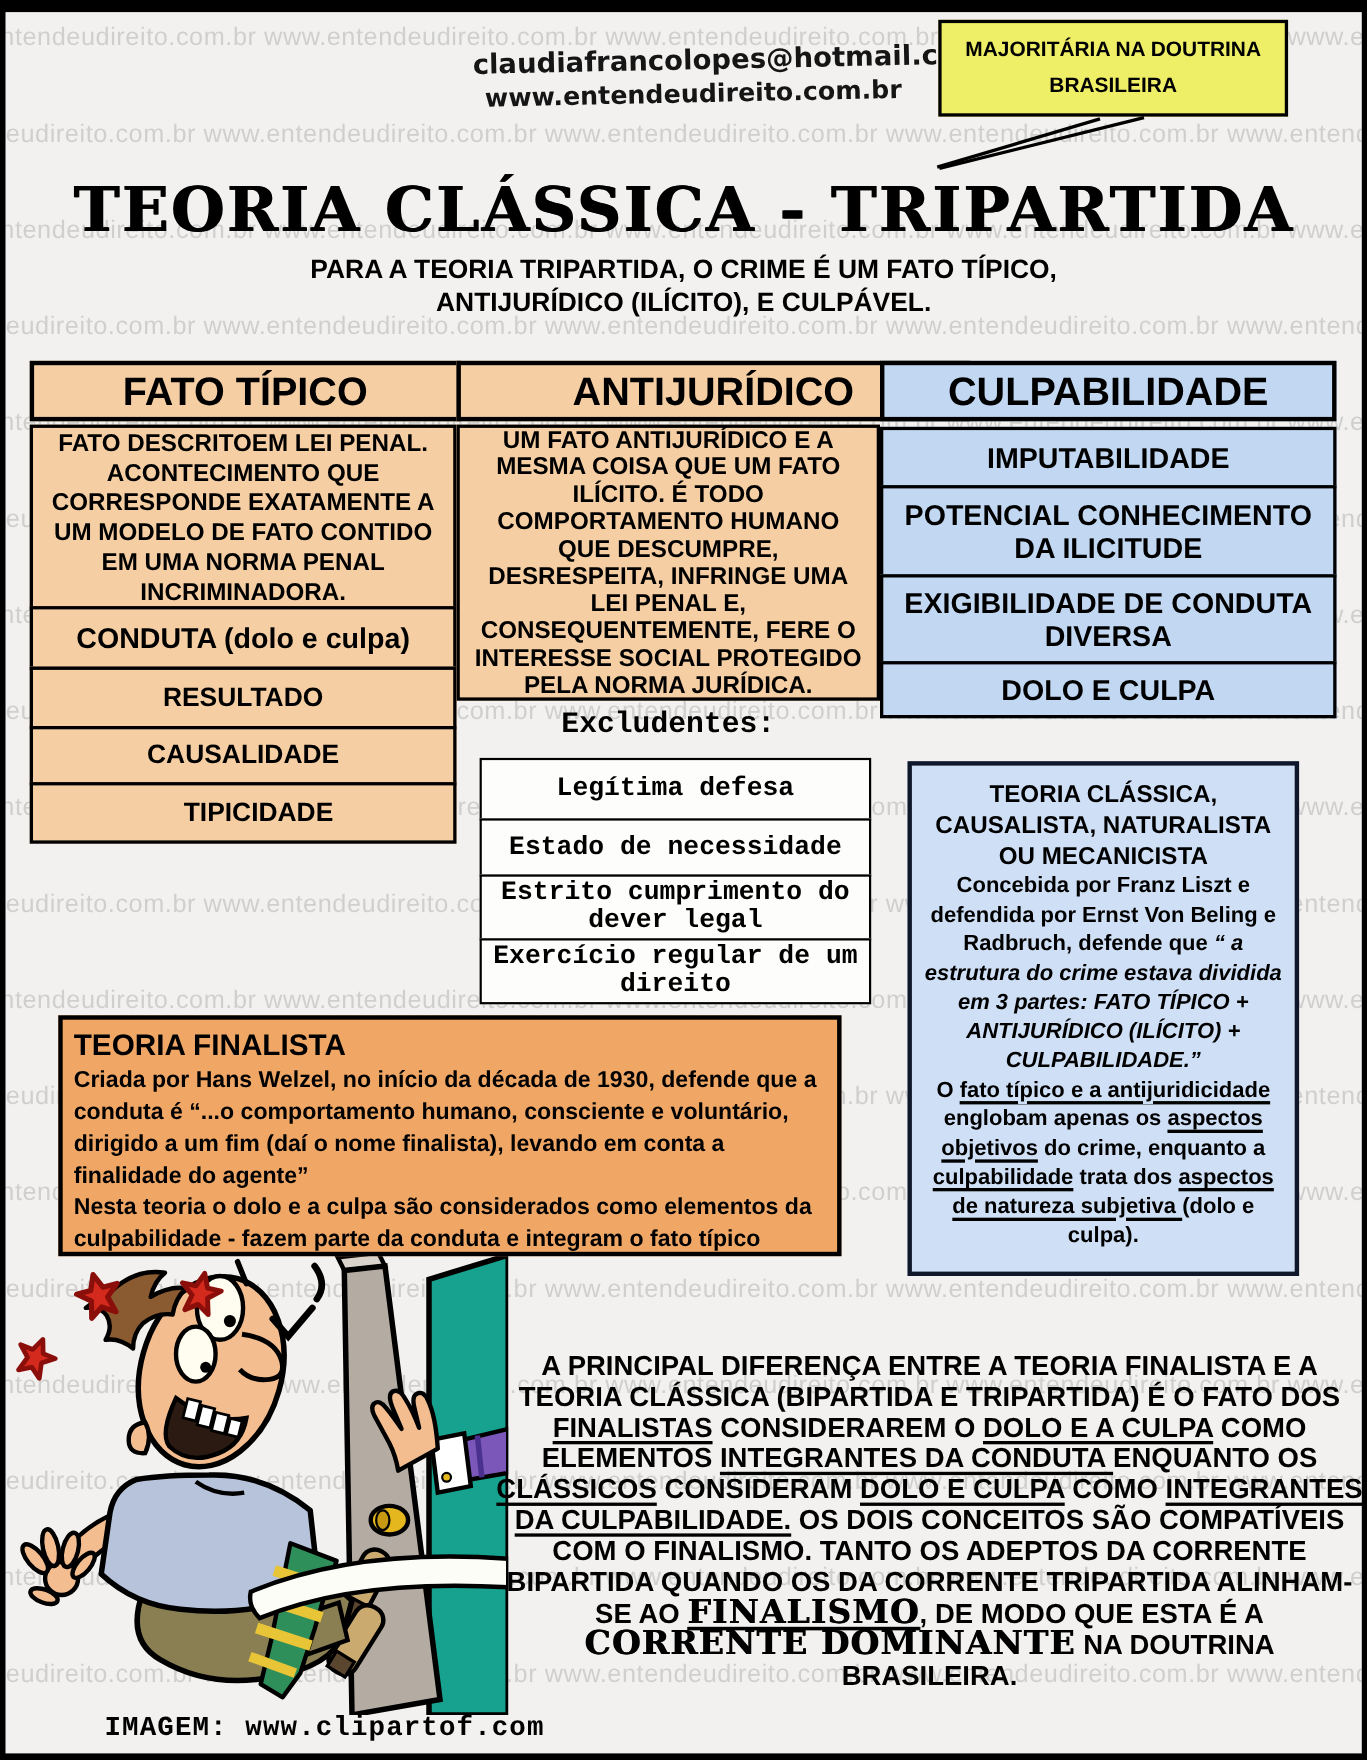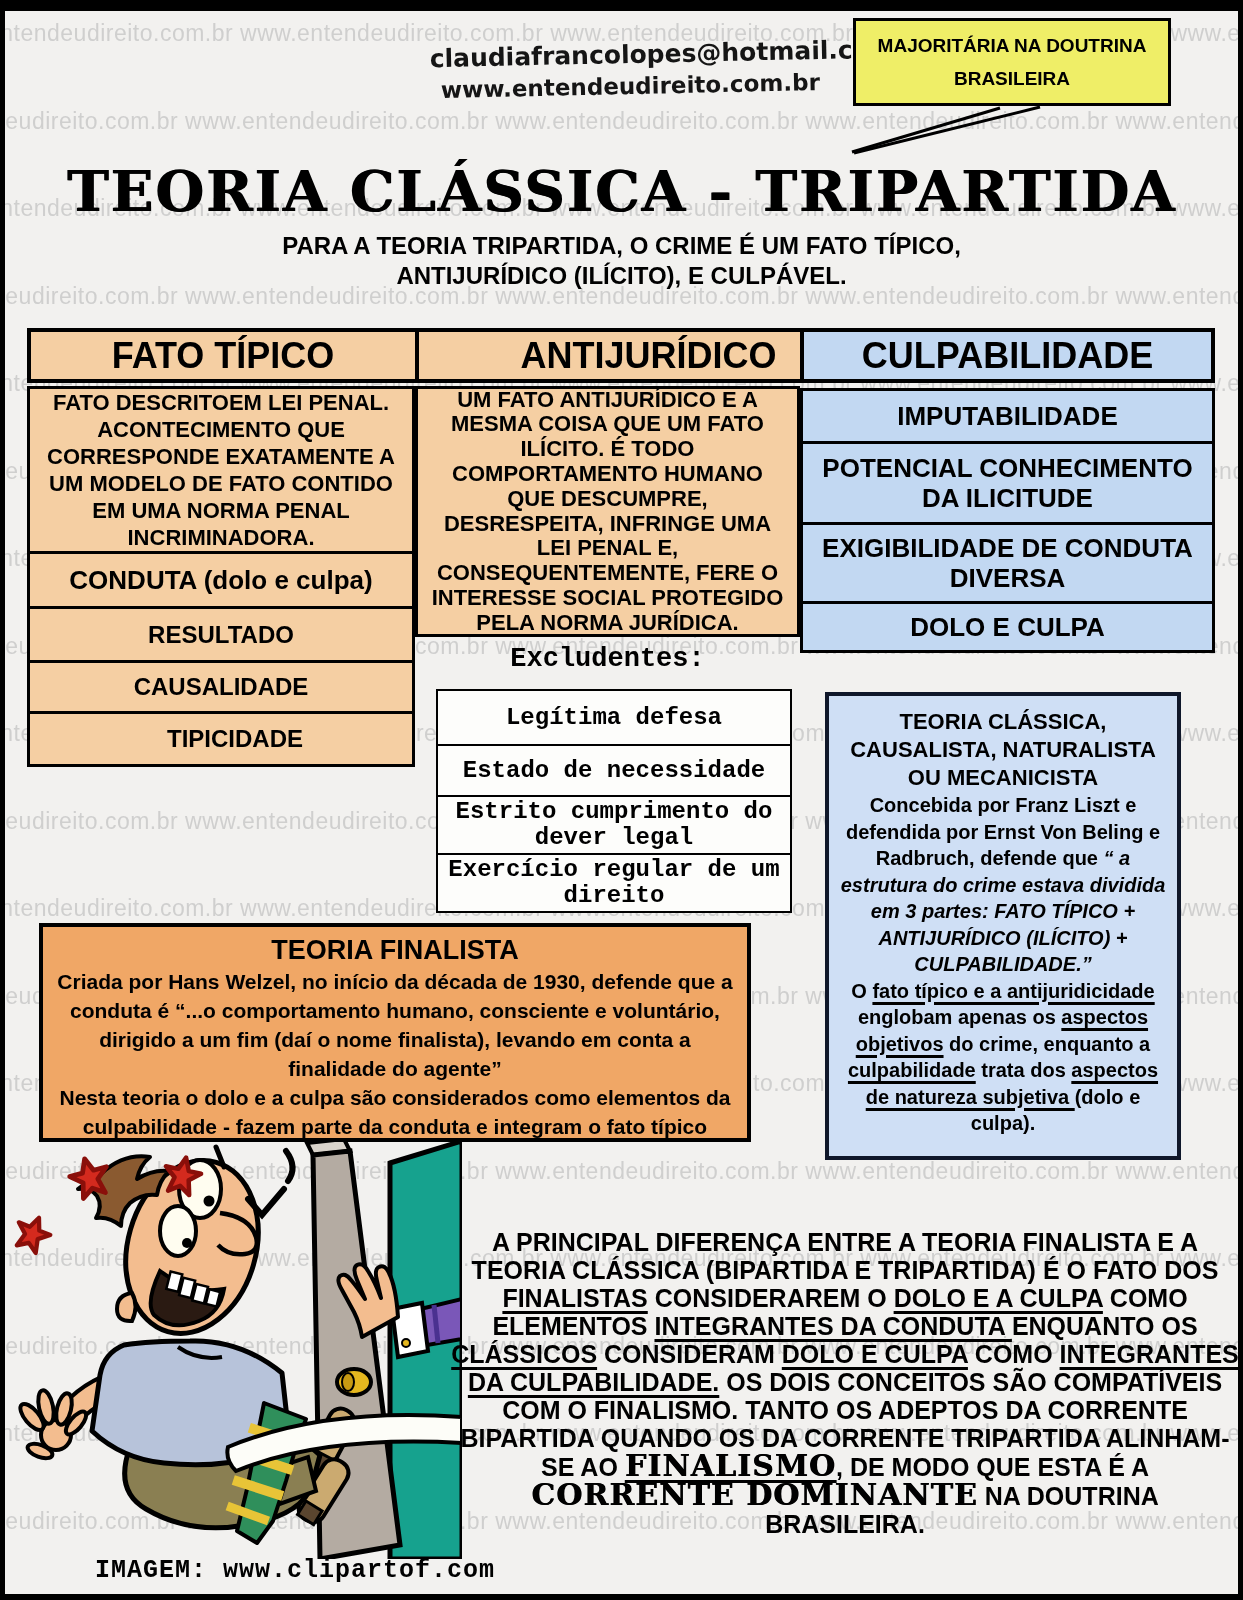--- a/index.html
+++ b/index.html
@@ -48,22 +48,22 @@
   .excl-box{border:2px solid #000;background:#fdfdfb;margin-top:-2px;box-sizing:border-box;
             display:flex;align-items:center;justify-content:center;text-align:center;
             font-family:"Liberation Mono","DejaVu Sans Mono",monospace;font-weight:bold;
             font-size:24px;line-height:26px;padding:2px 6px;}
   
   #classica-box{left:825px;top:692px;width:356px;height:468px;background:#cfdff5;border:4px solid #0f172a;
                 box-sizing:border-box;text-align:center;padding:12px 8px 4px;}
   #classica-heading{font-weight:bold;font-size:22px;line-height:28px;}
   .classica-body{font-weight:bold;font-size:20px;line-height:26.5px;}
   
-  #finalista-box{left:39px;top:923px;width:712px;height:219px;background:#f0a766;border:4px solid #000;
-                 box-sizing:border-box;text-align:center;padding:6px 10px;}
+  #finalista-box{left:53px;top:923px;width:712px;height:219px;background:#f0a766;border:4px solid #000;
+                 box-sizing:border-box;text-align:left;padding:6px 10px;}
   #finalista-heading{font-weight:bold;font-size:27px;line-height:34px;}
   .finalista-body{font-weight:bold;font-size:21px;line-height:29px;}
   
   #bottom-text{left:450px;top:1228px;width:790px;text-align:center;font-weight:bold;
                font-size:25px;line-height:28px;z-index:6;}
   .u{text-decoration:underline;text-decoration-thickness:2.5px;text-underline-offset:4px;}
   .i{font-style:italic;}
   .slab{font-family:"DejaVu Serif",serif;font-size:30px;letter-spacing:1px;text-shadow:.6px 0 #000;}
   
   #image-credit{left:95px;top:1556px;font-family:"Liberation Mono","DejaVu Sans Mono",monospace;

